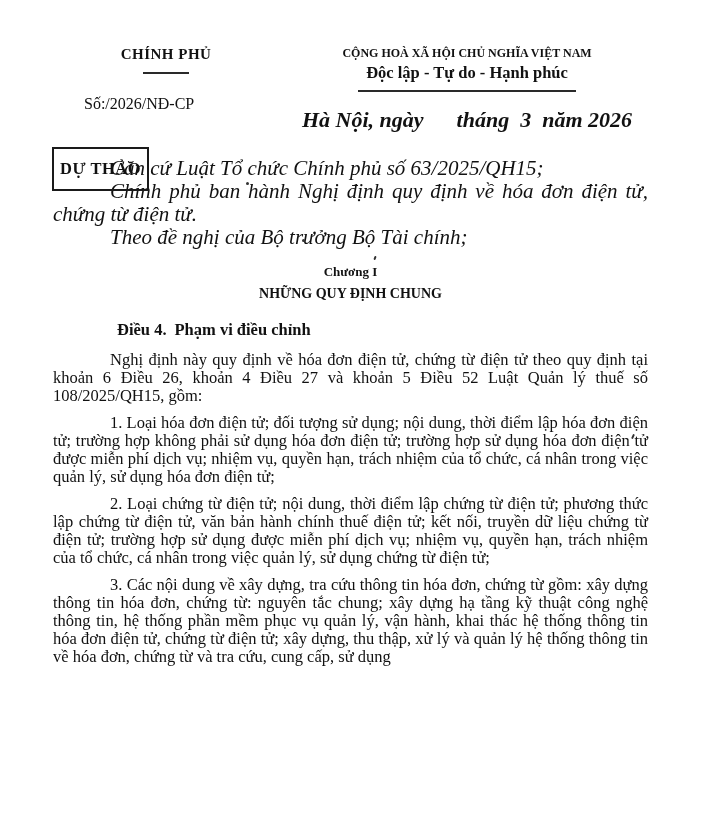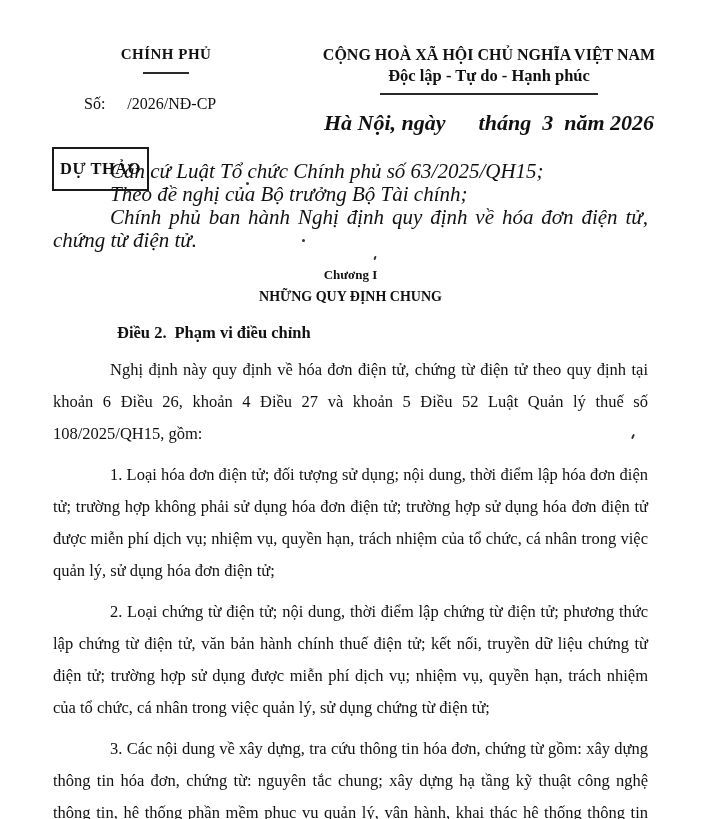--- a/index.html
+++ b/index.html
@@ -11,46 +11,46 @@
     margin: 0 auto;
     background: #ffffff;
     overflow: hidden;
     font-family: "Liberation Serif", "DejaVu Serif", serif;
     color: #111111;
   }
   
   .header {
     display: flex;
     justify-content: space-between;
-    padding: 46px 36px 0 54px;
+    padding: 46px 58px 0 54px;
   }
   .header-left { width: 224px; text-align: center; }
   .org {
     font-weight: bold;
     font-size: 15px;
     letter-spacing: 0.5px;
     white-space: nowrap;
   }
   .rule-small {
     width: 46px;
     border-top: 2px solid #2a2a2a;
     margin: 9px auto 0 auto;
   }
   .doc-number {
     margin-top: 21px;
     font-size: 16px;
     text-align: left;
     padding-left: 30px;
     white-space: nowrap;
   }
-  .doc-number .num-value { margin-left: 22px; }
+  .doc-number .num-value { }
   .header-right { width: 352px; text-align: center; }
   .national1 {
     font-weight: bold;
-    font-size: 16px;
+    font-size: 12px;
     white-space: nowrap;
   }
   .national2 {
     font-weight: bold;
     font-size: 16.5px;
     margin-top: 2px;
     white-space: nowrap;
   }
   .rule-mid {
     width: 218px;
@@ -102,21 +102,21 @@
     margin: 18px 53px 0 53px;
     padding-left: 64px;
     font-weight: bold;
     font-size: 16.5px;
     white-space: nowrap;
   }
   .article-heading .article-title { margin-left: 8px; }
   .body-par {
     margin: 9px 53px 0 53px;
     font-size: 16.5px;
-    line-height: 32px;
+    line-height: 18px;
     text-indent: 57px;
     text-align: justify;
   }
   .body-par.first { margin-top: 11px; }
   
   .speck {
     position: absolute;
     background: #333;
     border-radius: 50%;
   }
@@ -144,31 +144,31 @@
       <div class="rule-mid"></div>
       <div class="place-date">Hà Nội, ngày      tháng  3  năm 2026</div>
     </div>
   </div>
 
   <div class="draft-box">DỰ THẢO</div>
 
 
   <div class="preamble">
     <p>Căn cứ Luật Tổ chức Chính phủ số 63/2025/QH15;</p>
+    <p>Chính phủ ban hành Nghị định quy định về hóa đơn điện tử, chứng từ điện tử.</p>
     <p>Theo đề nghị của Bộ trưởng Bộ Tài chính;</p>
-    <p>Chính phủ ban hành Nghị định quy định về hóa đơn điện tử, chứng từ điện tử.</p>
   </div>
 
   <div class="chapter">
     <div class="chapter-number">Chương I</div>
     <div class="chapter-title">NHỮNG QUY ĐỊNH CHUNG</div>
   </div>
 
   <div class="article-heading">
-    <span class="article-number">Điều 2.</span><span class="article-title">Phạm vi điều chỉnh</span>
+    <span class="article-number">Điều 4.</span><span class="article-title">Phạm vi điều chỉnh</span>
   </div>
 
   <p class="body-par first">Nghị định này quy định về hóa đơn điện tử, chứng từ điện tử theo quy định tại khoản 6 Điều 26, khoản 4 Điều 27 và khoản 5 Điều 52 Luật Quản lý thuế số 108/2025/QH15, gồm:</p>
   <p class="body-par">1. Loại hóa đơn điện tử; đối tượng sử dụng; nội dung, thời điểm lập hóa đơn điện tử; trường hợp không phải sử dụng hóa đơn điện tử; trường hợp sử dụng hóa đơn điện tử được miễn phí dịch vụ; nhiệm vụ, quyền hạn, trách nhiệm của tổ chức, cá nhân trong việc quản lý, sử dụng hóa đơn điện tử;</p>
   <p class="body-par">2. Loại chứng từ điện tử; nội dung, thời điểm lập chứng từ điện tử; phương thức lập chứng từ điện tử, văn bản hành chính thuế điện tử; kết nối, truyền dữ liệu chứng từ điện tử; trường hợp sử dụng được miễn phí dịch vụ; nhiệm vụ, quyền hạn, trách nhiệm của tổ chức, cá nhân trong việc quản lý, sử dụng chứng từ điện tử;</p>
   <p class="body-par">3. Các nội dung về xây dựng, tra cứu thông tin hóa đơn, chứng từ gồm: xây dựng thông tin hóa đơn, chứng từ: nguyên tắc chung; xây dựng hạ tầng kỹ thuật công nghệ thông tin, hệ thống phần mềm phục vụ quản lý, vận hành, khai thác hệ thống thông tin hóa đơn điện tử, chứng từ điện tử; xây dựng, thu thập, xử lý và quản lý hệ thống thông tin về hóa đơn, chứng từ và tra cứu, cung cấp, sử dụng</p>
 
   <div class="speck s1"></div>
   <div class="speck s2"></div>
   <div class="speck s3"></div>

